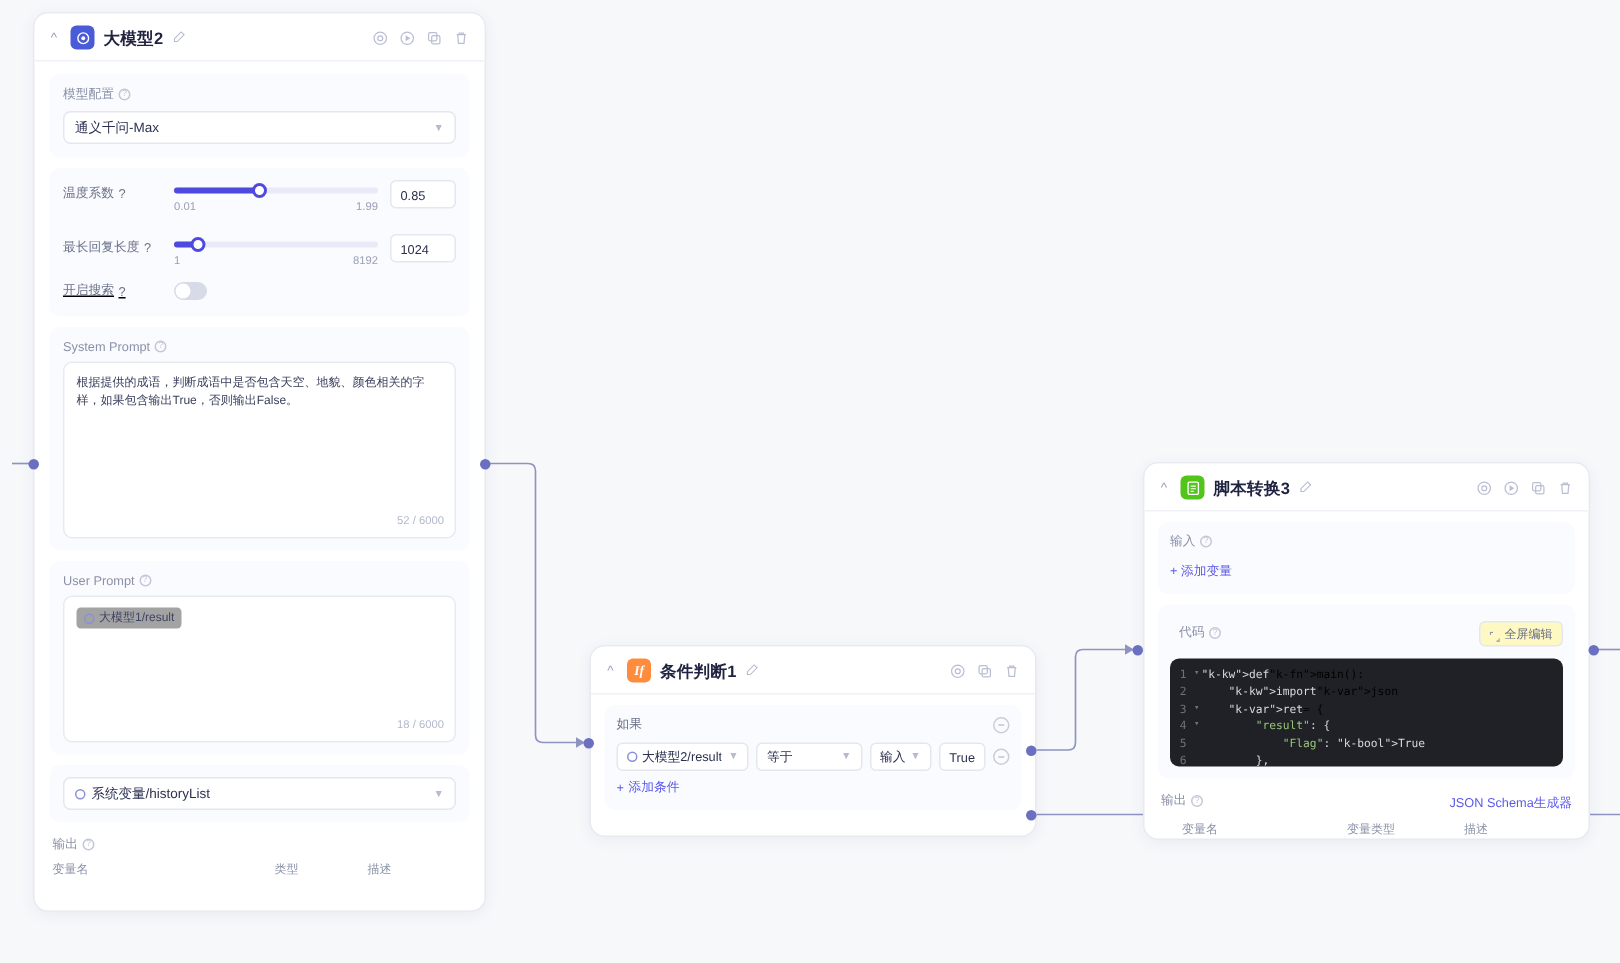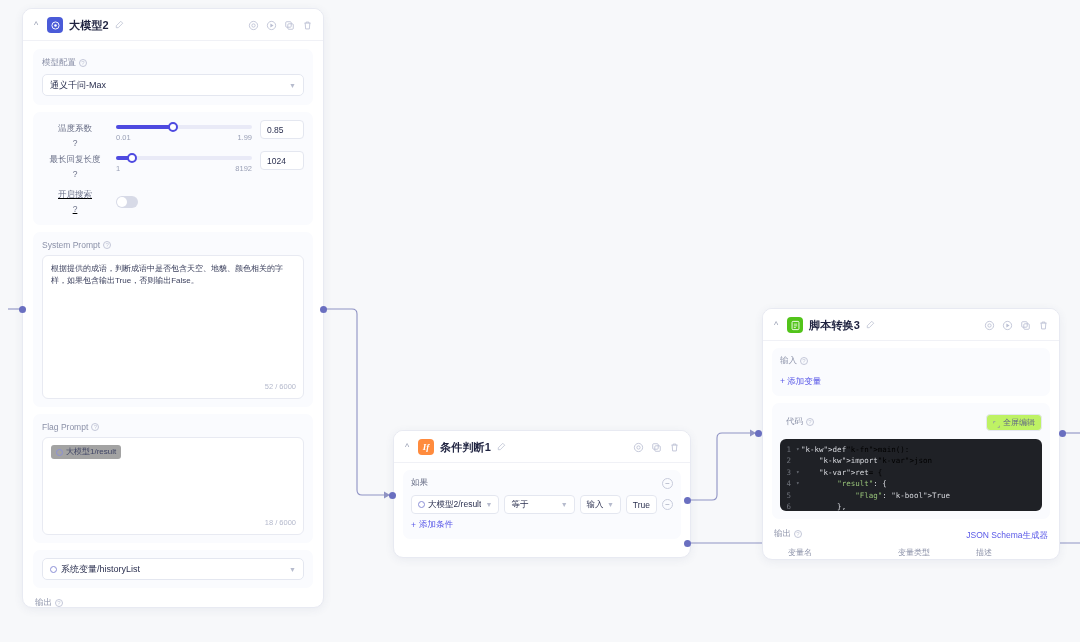--- a/index.html
+++ b/index.html
@@ -56,21 +56,21 @@
 
   .select {
     height: 22px; background: #fff; border: 1px solid #e4e7f0; border-radius: 5px;
     display: flex; align-items: center; padding: 0 7px;
     font-size: 9px; color: #2b3050; cursor: pointer;
   }
   .select .caret { margin-left: auto; color: #b6bbcd; font-size: 7px; }
 
   
   .prow { display: flex; align-items: flex-start; margin-bottom: 3px; }
-  .prow .pname { width: 66px; font-size: 8.5px; color: #6b7189; display:flex; align-items:center; gap:3px; padding-top:3px;flex-direction:column;}
+  .prow .pname { width: 66px; font-size: 8.5px; color: #6b7189; display:flex; align-items:center; gap:3px; padding-top:3px;}
   .sliderwrap { flex: 1; padding: 0 8px; }
   .track { position: relative; height: 4px; background: #e9eaf7; border-radius: 3px; margin-top: 5px; }
   .fill { position: absolute; left:0; top:0; height: 4px; background: #4e4ae0; border-radius: 3px; }
   .knob { position: absolute; top: -3px; width: 10px; height: 10px; background:#fff;
           border: 2px solid #4e4ae0; border-radius: 50%; cursor: pointer; }
   .minmax { display: flex; justify-content: space-between; font-size: 7.5px; color: #9aa0b6; margin-top: 4px; }
   .numbox {
     width: 44px; height: 19px; border: 1px solid #e4e7f0; border-radius: 4px; background:#fff;
     font-size: 8.5px; color: #2b3050; display:flex; align-items:center; padding: 0 6px;
   }
@@ -109,21 +109,21 @@
   .branch { background:#fafbfe; border-radius:7px; padding:7px 8px; margin-bottom:6px; position:relative;}
   .branch-head { display:flex; align-items:center; font-size:8.5px; color:#6b7189; margin-bottom:6px;}
 
   
   .codebox { background:#1f2126; border-radius:6px; padding:5px 0 0; overflow:hidden; }
   .codeline { display:flex; font-family:"DejaVu Sans Mono","Liberation Mono",monospace; font-size:7.5px; line-height:1.52; }
   .gut { width:16px; text-align:right; padding-right:5px; color:#6d7179; flex:0 0 auto; }
   .fold { width:5px; color:#6d7179; flex:0 0 auto; font-size:6px;}
   .ctxt { white-space:pre; color:#d6d8dd; } .k-str { color:#98c379; }
   .fullbtn { display:inline-flex; align-items:flex-end; gap:3px; border:1px solid #e4e7f0; border-radius:4px;
-             padding:2px 6px; font-size:8px; color:#5d6party; color:#5f6party; color:#636a85; background:#bef264; cursor:pointer; }
+             padding:2px 6px; font-size:8px; color:#5d6party; color:#5f6party; color:#636a85; background:#fef9c3; cursor:pointer; }
 
   
   .port { position:absolute; width:7px; height:7px; border-radius:50%; background:#6a6fc0; z-index:5; }
   svg.edges { position:absolute; left:0; top:0; width:1080px; height:642px; pointer-events:none; z-index:1; }
   .node { z-index: 3; }
 </style>
 </head>
 <body>
 
 <div id="canvas">
@@ -220,21 +220,21 @@
               <div class="knob" style="left:calc(42% - 5px)"></div>
               </div>
             <div class="minmax">
               <span>0.01</span>
               <span>1.99</span>
             </div>
           </div>
           <div class="numbox">0.85</div>
         </div>
 
-        <div class="prow" style="margin-top:3px;">
+        <div class="prow" style="margin-top:14px;">
           <div class="pname">
             <span>最长回复长度</span>
               <span class="q">?</span>
           </div>
           <div class="sliderwrap">
             <div class="track">
                 <div class="fill" style="width:12%"></div>
               <div class="knob" style="left:calc(12% - 5px)"></div>
               </div>
             <div class="minmax">
@@ -254,29 +254,29 @@
               <div class="toggle"></div>
             </div>
         </div>
       </div>
 
       <div class="sect">
         <div class="lbl">
           <span>System Prompt</span>
             <span class="q">?</span>
         </div>
-        <div class="ta" style="height:144px;">
+        <div class="ta" style="height:118px;">
           <span>根据提供的成语，判断成语中是否包含天空、地貌、颜色相关的字样，如果包含输出True，否则输出False。</span>
           <span class="counter">52 / 6000</span>
         </div>
       </div>
 
       <div class="sect">
         <div class="lbl">
-          <span>Flag Prompt</span>
+          <span>User Prompt</span>
             <span class="q">?</span>
         </div>
         <div class="ta" style="height:98px;">
           <span class="vartag">
             <span class="vardot"></span>
             <span>大模型1/result</span>
           </span>
           <span class="counter">18 / 6000</span>
         </div>
       </div>

